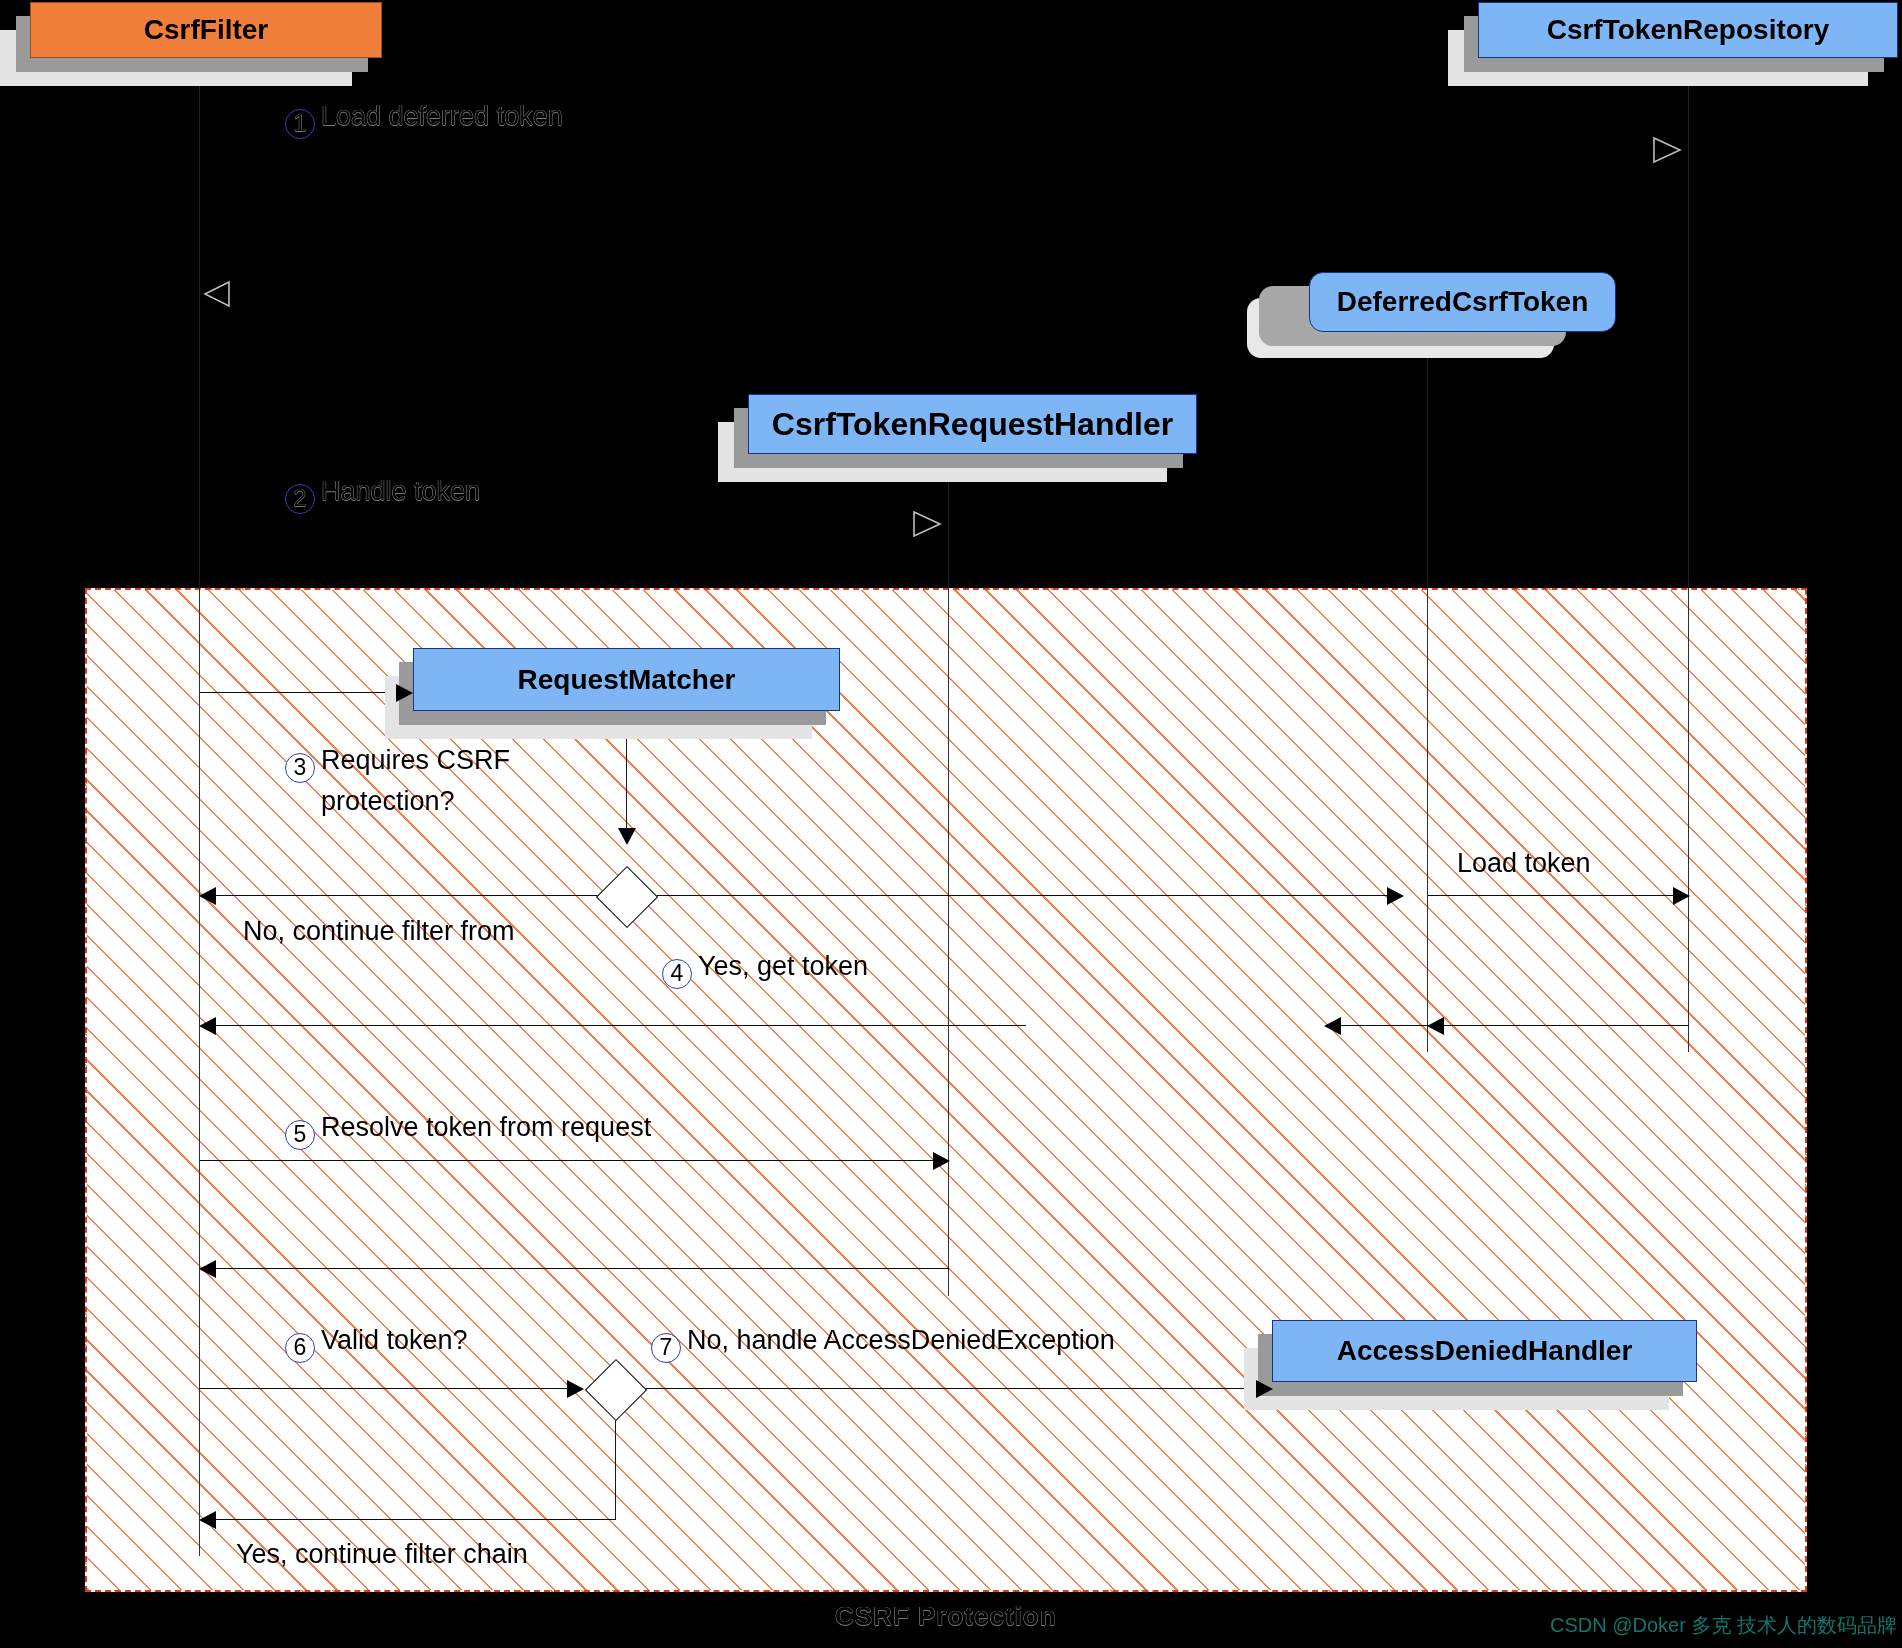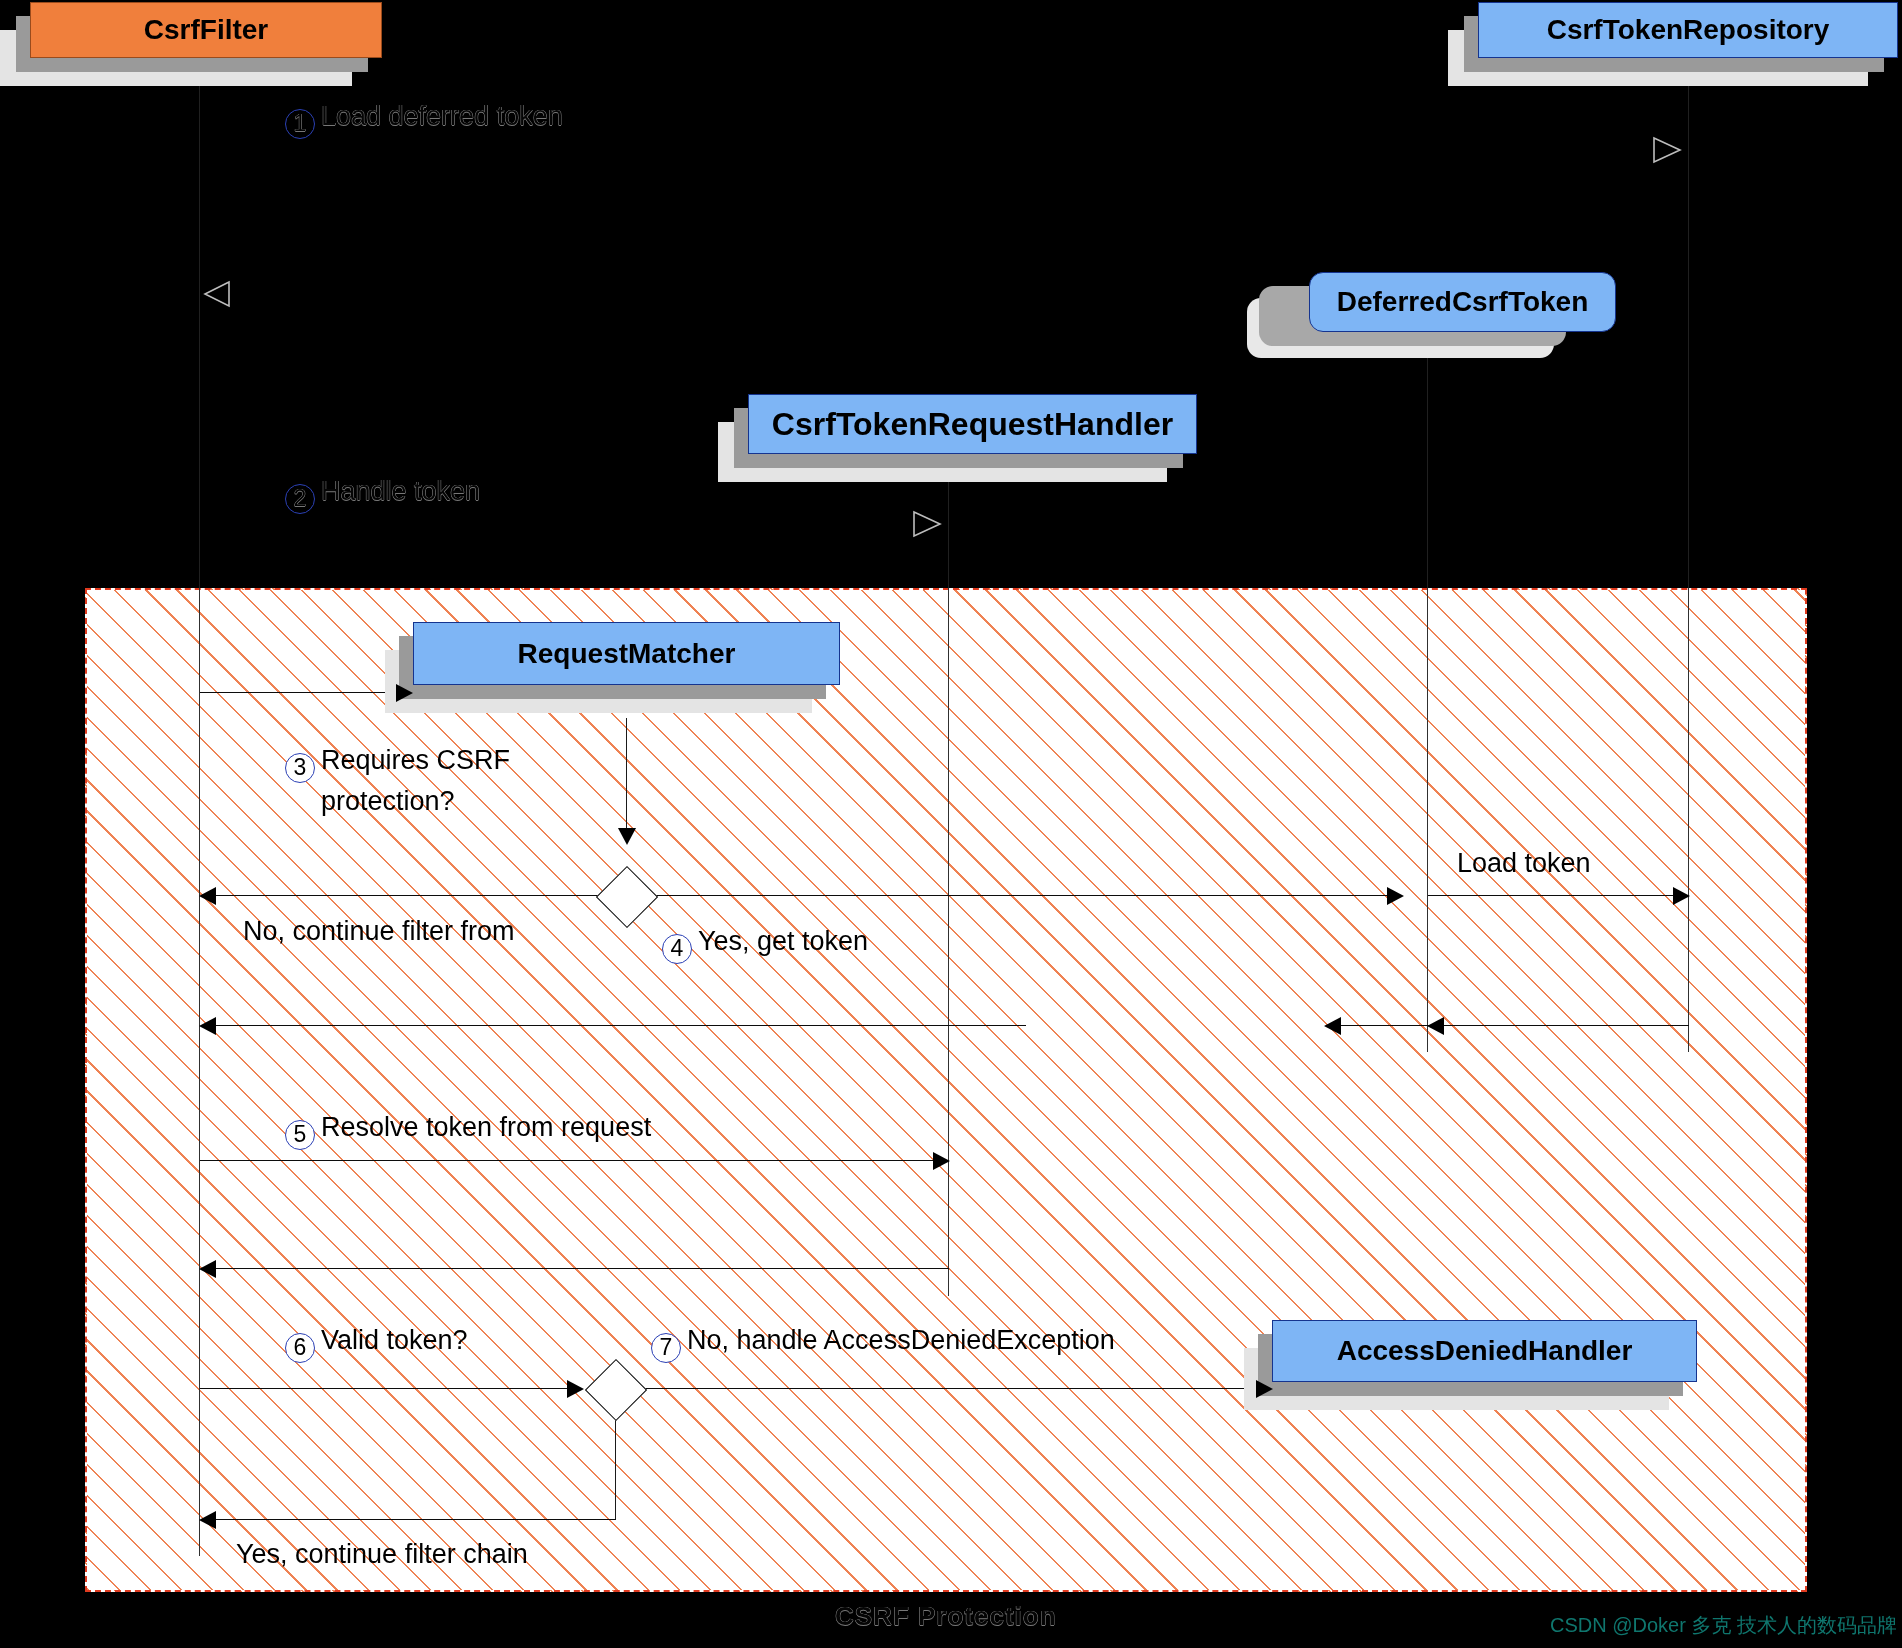--- a/index.html
+++ b/index.html
@@ -147,21 +147,21 @@
   </div>
 
   <div style="position:absolute;left:748px;top:394px;width:449px;height:60px;z-index:6;">
     <div class="sh-a" style="left:-14px;top:14px;width:449px;height:60px;"></div>
     <div class="sh-b" style="left:-30px;top:28px;width:449px;height:60px;"></div>
     <div class="pbox pbox-rect" style="left:0;top:0;width:449px;height:60px;">
       <span style="font-size:32px;">CsrfTokenRequestHandler</span>
     </div>
   </div>
 
-  <div style="position:absolute;left:413px;top:622px;width:427px;height:63px;z-index:6;">
+  <div style="position:absolute;left:413px;top:648px;width:427px;height:63px;z-index:6;">
     <div class="sh-a" style="left:-14px;top:14px;width:427px;height:63px;"></div>
     <div class="sh-b" style="left:-28px;top:28px;width:427px;height:63px;"></div>
     <div class="pbox pbox-rect" style="left:0;top:0;width:427px;height:63px;">
       <span style="font-size:28px;">RequestMatcher</span>
     </div>
   </div>
 
 
   <div style="position:absolute;left:1272px;top:1320px;width:425px;height:62px;z-index:6;">
     <div class="sh-a" style="left:-14px;top:14px;width:425px;height:62px;"></div>
@@ -183,21 +183,21 @@
   <div class="arrow-d" style="left:618px; top:828px;"></div>
 
   <div class="diamond" style="left:605px; top:875px; width:42px; height:42px;"></div>
 
   <div class="hline" style="left:215px; top:895px; width:390px;"></div>
   <div class="arrow-l" style="left:199px; top:887px;"></div>
   <div class="lbl lbl-dark txt" style="left:243px; top:916px;">No, continue filter from</div>
 
   <div class="hline" style="left:647px; top:895px; width:740px;"></div>
   <div class="arrow-r" style="left:1387px; top:887px;"></div>
-  <div class="lbl lbl-dark" style="left:662px; top:926px;">
+  <div class="lbl lbl-dark" style="left:662px; top:951px;">
     <span class="num num-filled">4</span><span class="txt">Yes, get token</span>
   </div>
 
   <div class="hline" style="left:1428px; top:895px; width:245px;"></div>
   <div class="arrow-r" style="left:1673px; top:887px;"></div>
   <div class="lbl lbl-dark txt" style="left:1457px; top:848px;">Load token</div>
 
   <div class="hline" style="left:1443px; top:1025px; width:246px;"></div>
   <div class="arrow-l" style="left:1427px; top:1017px;"></div>
 

